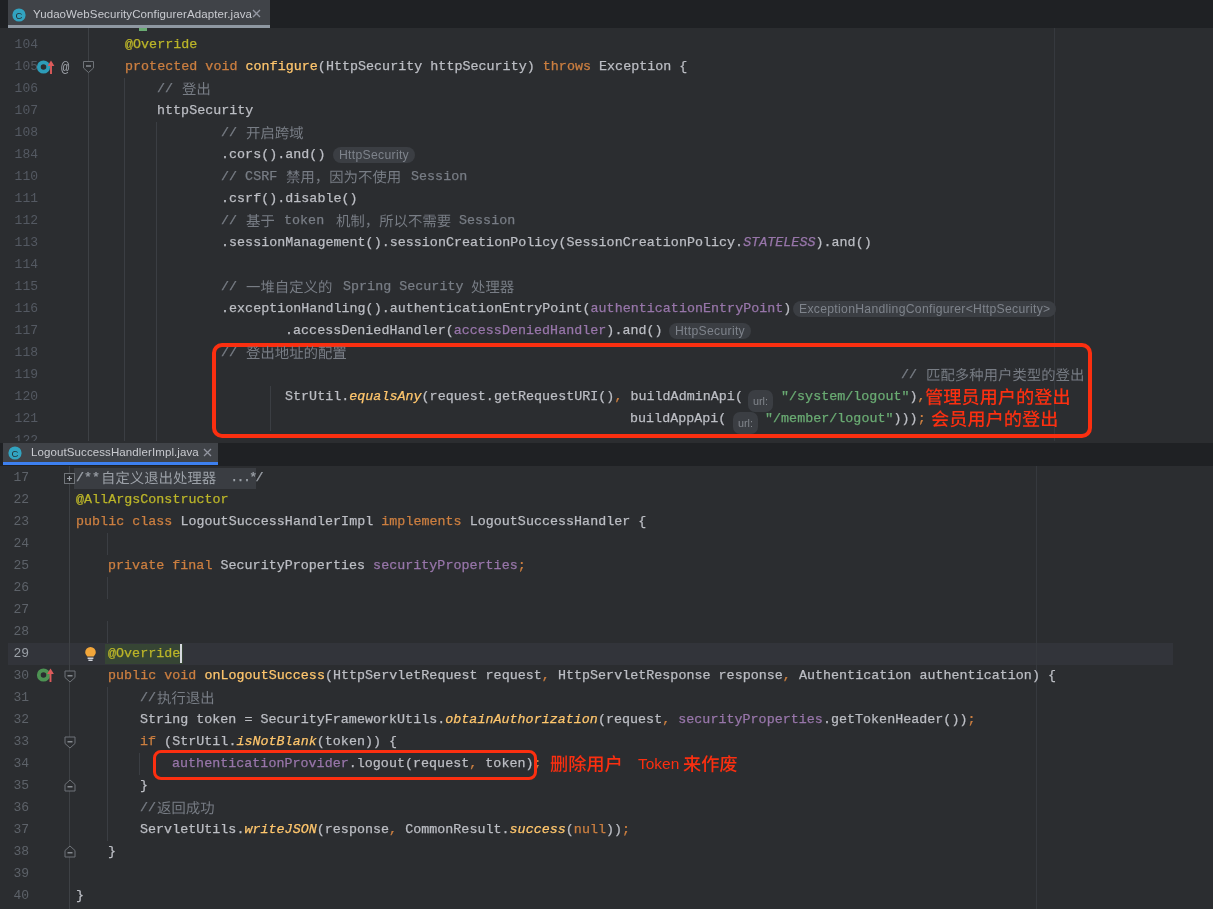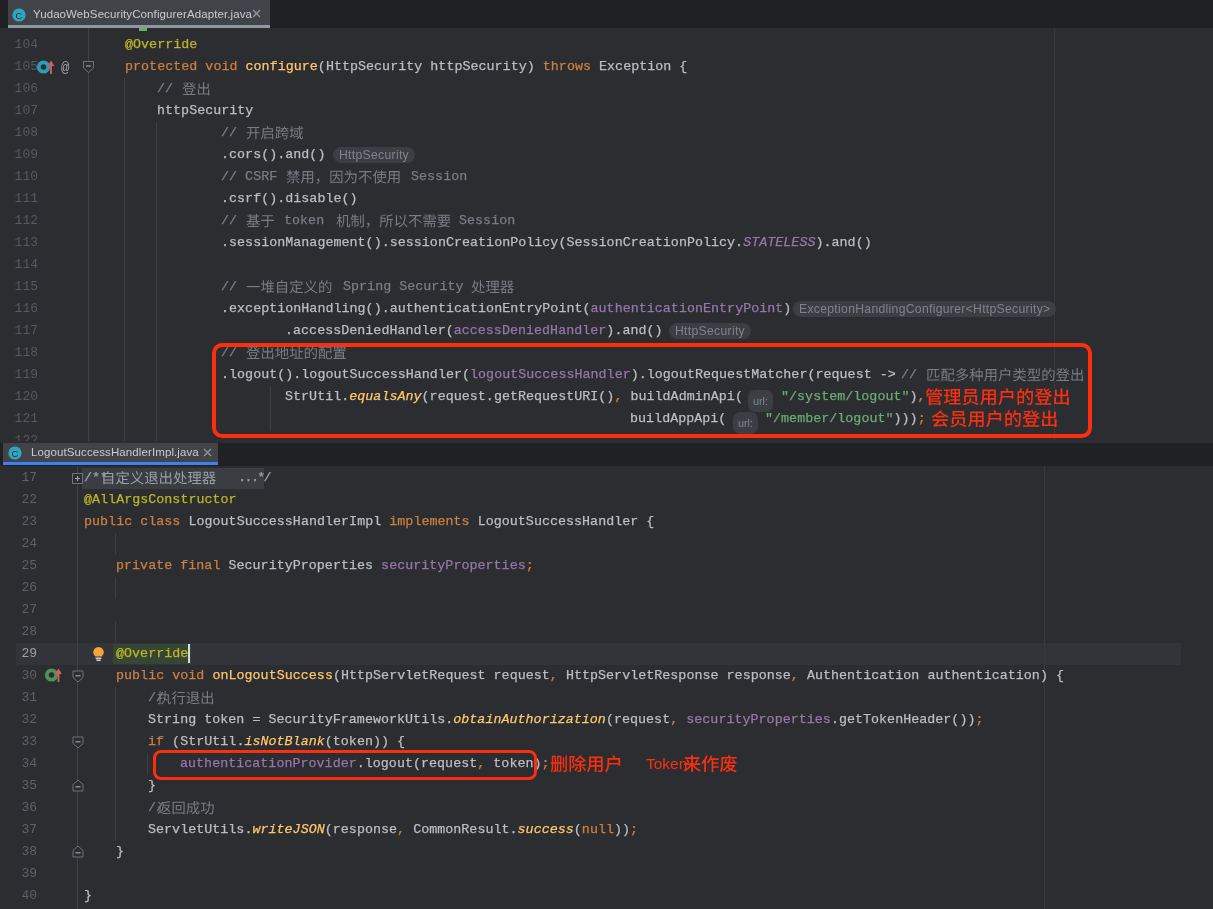--- a/index.html
+++ b/index.html
@@ -19,21 +19,21 @@
       <div class="vline" style="left:1054px;top:0;height:415px;background:#36393e"></div>
       <div class="vline" style="left:124px;top:50px;height:365px"></div>
       <div class="vline" style="left:156px;top:94px;height:321px"></div>
       <div class="vline" style="left:270px;top:358px;height:45px"></div>
       <div style="position:absolute;left:139px;top:0px;width:8px;height:3px;background:#6aab73"></div>
       <div class="ln" style="left:1px;top:6px">104</div>
       <div class="ln" style="left:1px;top:28px">105</div>
       <div class="ln" style="left:1px;top:50px">106</div>
       <div class="ln" style="left:1px;top:72px">107</div>
       <div class="ln" style="left:1px;top:94px">108</div>
-      <div class="ln" style="left:1px;top:116px">109</div>
+      <div class="ln" style="left:1px;top:116px">184</div>
       <div class="ln" style="left:1px;top:138px">110</div>
       <div class="ln" style="left:1px;top:160px">111</div>
       <div class="ln" style="left:1px;top:182px">112</div>
       <div class="ln" style="left:1px;top:204px">113</div>
       <div class="ln" style="left:1px;top:226px">114</div>
       <div class="ln" style="left:1px;top:248px">115</div>
       <div class="ln" style="left:1px;top:270px">116</div>
       <div class="ln" style="left:1px;top:292px">117</div>
       <div class="ln" style="left:1px;top:314px">118</div>
       <div class="ln" style="left:1px;top:336px">119</div>
@@ -51,21 +51,20 @@
       <div class="seg" style="left:221px;top:160px">.csrf().disable()</div>
       <div class="seg" style="left:221px;top:182px"><span class="c">//</span></div>
       <div class="seg" style="left:284px;top:182px"><span class="c">token</span></div>
       <div class="seg" style="left:459px;top:182px"><span class="c">Session</span></div>
       <div class="seg" style="left:221px;top:204px">.sessionManagement().sessionCreationPolicy(SessionCreationPolicy.<span class="ct">STATELESS</span>).and()</div>
       <div class="seg" style="left:221px;top:248px"><span class="c">//</span></div>
       <div class="seg" style="left:343px;top:248px"><span class="c">Spring Security</span></div>
       <div class="seg" style="left:221px;top:270px">.exceptionHandling().authenticationEntryPoint(<span class="f">authenticationEntryPoint</span>)</div>
       <div class="seg" style="left:285px;top:292px">.accessDeniedHandler(<span class="f">accessDeniedHandler</span>).and()</div>
       <div class="seg" style="left:221px;top:314px"><span class="c">//</span></div>
-      <div class="seg" style="left:221px;top:336px">.logout().logoutSuccessHandler(<span class="f">logoutSuccessHandler</span>).logoutRequestMatcher(request -&gt; </div>
       <div class="seg" style="left:901px;top:336px"><span class="c">//</span></div>
       <div class="seg" style="left:285px;top:358px">StrUtil.<span class="it">equalsAny</span>(request.getRequestURI()<span class="p">,</span> buildAdminApi(</div>
       <div class="seg" style="left:781px;top:358px"><span class="s">"/system/logout"</span>)<span class="p">,</span></div>
       <div class="seg" style="left:630px;top:380px">buildAppApi(</div>
       <div class="seg" style="left:765px;top:380px"><span class="s">"/member/logout"</span>)))<span class="p">;</span></div>
       <div class="hint" style="left:333px;top:119px">HttpSecurity</div>
       <div class="hint" style="left:793px;top:273px">ExceptionHandlingConfigurer&lt;HttpSecurity&gt;</div>
       <div class="hint" style="left:669px;top:295px">HttpSecurity</div>
       <div class="uhint" style="left:748px;top:362px">url:</div>
       <div class="uhint" style="left:733px;top:384px">url:</div>
@@ -97,21 +96,21 @@
       <div style="position:absolute;left:3px;top:19px;width:215px;height:3px;background:#3d80f0"></div>
       <svg style="position:absolute;left:8px;top:3px" width="14" height="14" viewBox="0 0 14 14">
         <circle cx="7" cy="7" r="6.6" fill="#32a3c0"></circle>
         <text x="3.6" y="10.6" font-family="Liberation Sans" font-size="9.5" fill="#233034">C</text>
       </svg>
       <div class="tabtxt" style="left:31px;top:0px;line-height:19px">LogoutSuccessHandlerImpl.java</div>
       <svg style="position:absolute;left:203px;top:5px" width="9" height="9" viewBox="0 0 9 9">
         <path d="M1 1 L8 8 M8 1 L1 8" stroke="#9296a1" stroke-width="1.3"></path>
       </svg>
     </div>
-    <div style="position:absolute;left:16px;top:466px;width:1165px;height:443px;background:#2b2d30;overflow:hidden" id="ed2">
+    <div style="position:absolute;left:8px;top:466px;width:1165px;height:443px;background:#2b2d30;overflow:hidden" id="ed2">
       <div style="position:absolute;left:0;top:177px;width:1213px;height:22px;background:#32343a"></div>
       <div class="vline" style="left:61px;top:0;height:443px;background:#3e4145"></div>
       <div class="vline" style="left:1028px;top:0;height:443px;background:#36393e"></div>
       <div class="vline" style="left:99px;top:67px;height:22px"></div>
       <div class="vline" style="left:99px;top:111px;height:22px"></div>
       <div class="vline" style="left:99px;top:155px;height:22px"></div>
       <div class="vline" style="left:99px;top:221px;height:154px"></div>
       <div class="vline" style="left:131px;top:287px;height:22px"></div>
       <div style="position:absolute;left:66px;top:2px;width:182px;height:21px;background:#3a3d42"></div>
       <div style="position:absolute;left:97px;top:178px;width:78px;height:20px;background:#364534"></div>

